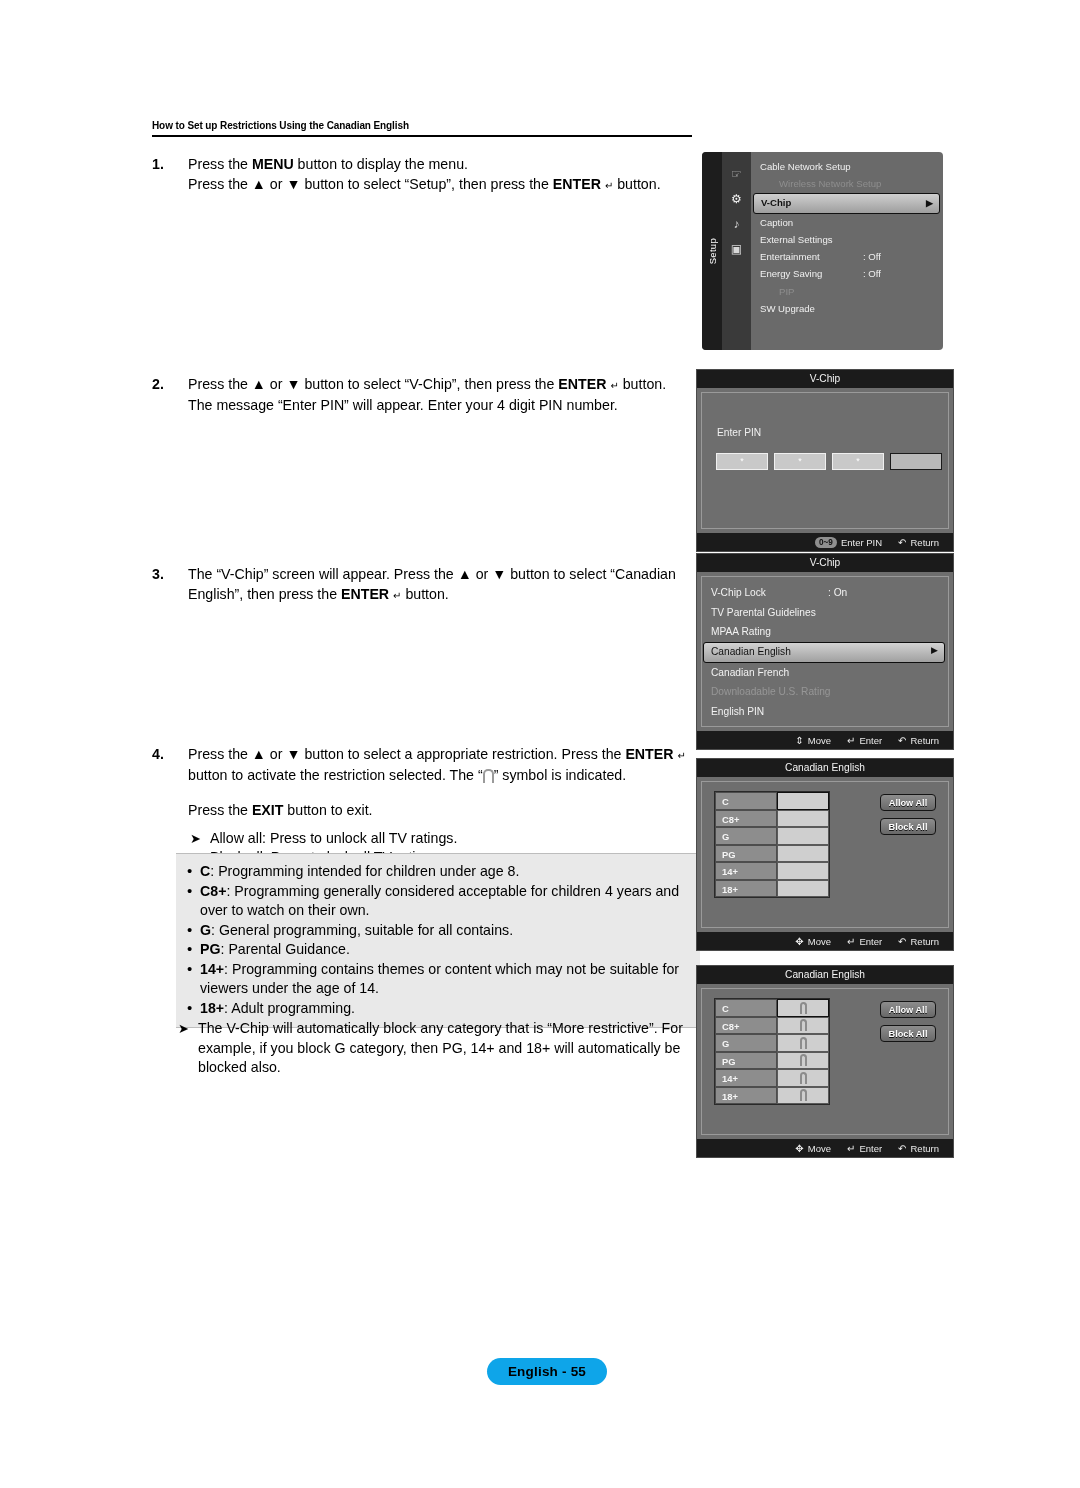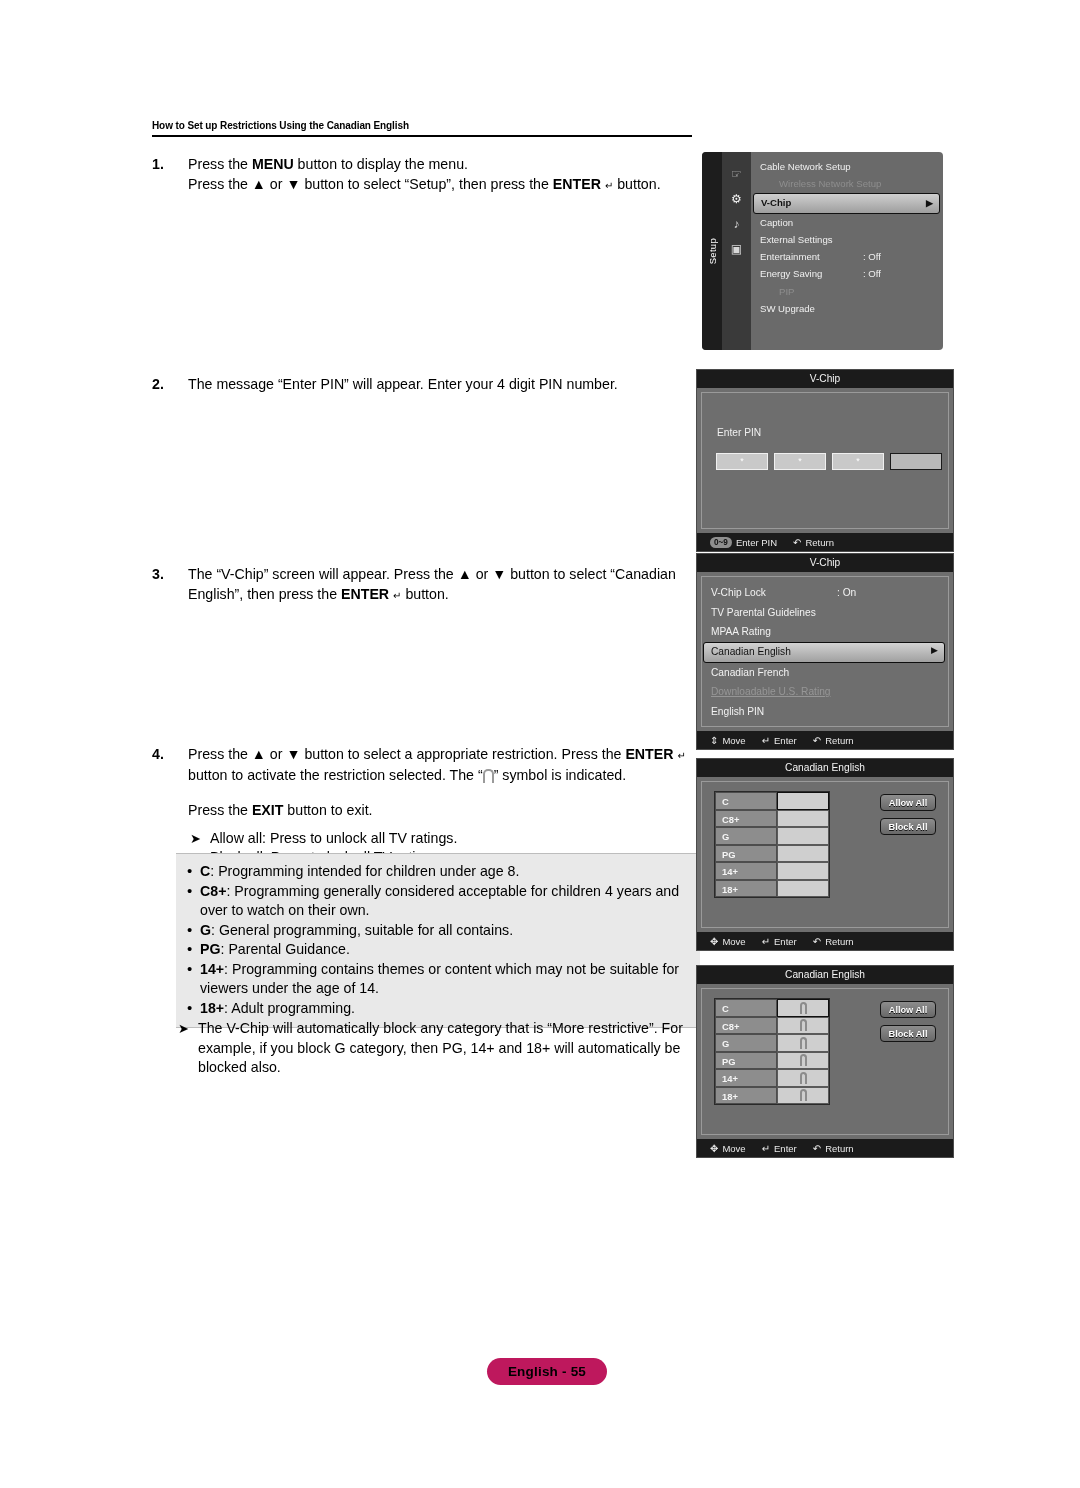--- a/index.html
+++ b/index.html
@@ -58,21 +58,21 @@
 
   .note-block {
     position:absolute; left:176px; top:1019px; width:524px;
     font-size:14.2px; line-height:19.5px;
   }
 
   
   .footer-pill {
     position:absolute; left:487px; top:1358px;
     width:120px; height:27px;
-    background:#be185d; border-radius:14px;
+    background:#0ea5e9; border-radius:14px;
     display:flex; align-items:center; justify-content:center;
     font-size:13.5px; font-weight:bold; letter-spacing:0.2px;
   }
 
   
 
   
   .osd-setup {
     position:absolute; left:702px; top:152px; width:241px; height:198px;
     background:#6a6a6a; border-radius:4px; overflow:hidden;
@@ -123,22 +123,22 @@
     background:#1b1b1b; color:#f3f3f3;
     font-size:10.2px; text-align:center;
     height:18px; line-height:18px;
   }
   .osd .pane {
     margin:4px; border:1px solid #9a9a9a; background:#6e6e6e;
     position:relative;
   }
   .osd .btmbar {
     background:#1b1b1b; color:#e9e9e9;
-    height:18px; display:flex; align-items:center; justify-content:flex-start;
-    gap:16px; padding-right:14px; font-size:9.5px;padding-left:13px;
+    height:18px; display:flex; align-items:center; justify-content:flex-end;
+    gap:16px; padding-right:14px; font-size:9.5px;
   }
   .osd .btmbar .hint { display:flex; align-items:center; gap:4px; }
   .key-pill {
     display:inline-flex; align-items:center; justify-content:center;
     background:#8f8f8f; color:#111; border-radius:7px;
     font-size:8.2px; padding:0 4px; height:11px; font-weight:bold;
   }
   .glyph { font-size:10px; }
 
   
@@ -157,22 +157,22 @@
   }
   .osd-pin .pinbox.active { border:1.6px solid #1b1b1b; background:#b9b9b9; }
 
   
   .osd-vchip { left:696px; top:553px; }
   .osd-vchip .pane { height:151px; padding:6px 0; }
   .osd-vchip .row {
     height:19.5px; line-height:19.5px; font-size:10.2px;
     color:#f2f2f2; padding-left:9px; position:relative; white-space:nowrap;
   }
-  .osd-vchip .row .val { position:absolute; left:135px; }
-  .osd-vchip .row.dim { color:#969696;text-decoration:underline; }
+  .osd-vchip .row .val { position:absolute; left:126px; }
+  .osd-vchip .row.dim { color:#969696; }
   .osd-vchip .row.hl {
     background:linear-gradient(#d2d2d2,#a0a0a0); color:#111;
     border:1.7px solid #0d0d0d; border-radius:3px;
     height:21px; line-height:17px; margin:0 3px 0 1px; padding-left:7px;
   }
   .osd-vchip .row.hl .caret { position:absolute; right:6px; top:-1px; font-size:9px; }
 
   
   .osd-ce { left:696px; }
   .osd-ce.first { top:758px; }
@@ -232,20 +232,21 @@
     <span class="num">1.</span>
     <div class="body">
       <p>Press the <b>MENU</b> button to display the menu.</p>
       <p>Press the ▲ or ▼ button to select “Setup”, then press the <b>ENTER</b> <span class="glyph">↵</span> button.</p>
     </div>
   </div>
 
   <div class="step" style="top:375px;">
     <span class="num">2.</span>
     <div class="body">
+      <p>Press the ▲ or ▼ button to select “V-Chip”, then press the <b>ENTER</b> <span class="glyph">↵</span> button.</p>
       <p>The message “Enter PIN” will appear. Enter your 4 digit PIN number.</p>
     </div>
   </div>
 
   <div class="step" style="top:565px;">
     <span class="num">3.</span>
     <div class="body">
       <p>The “V-Chip” screen will appear. Press the ▲ or ▼ button to select “Canadian English”, then press the <b>ENTER</b> <span class="glyph">↵</span> button.</p>
     </div>
   </div>

